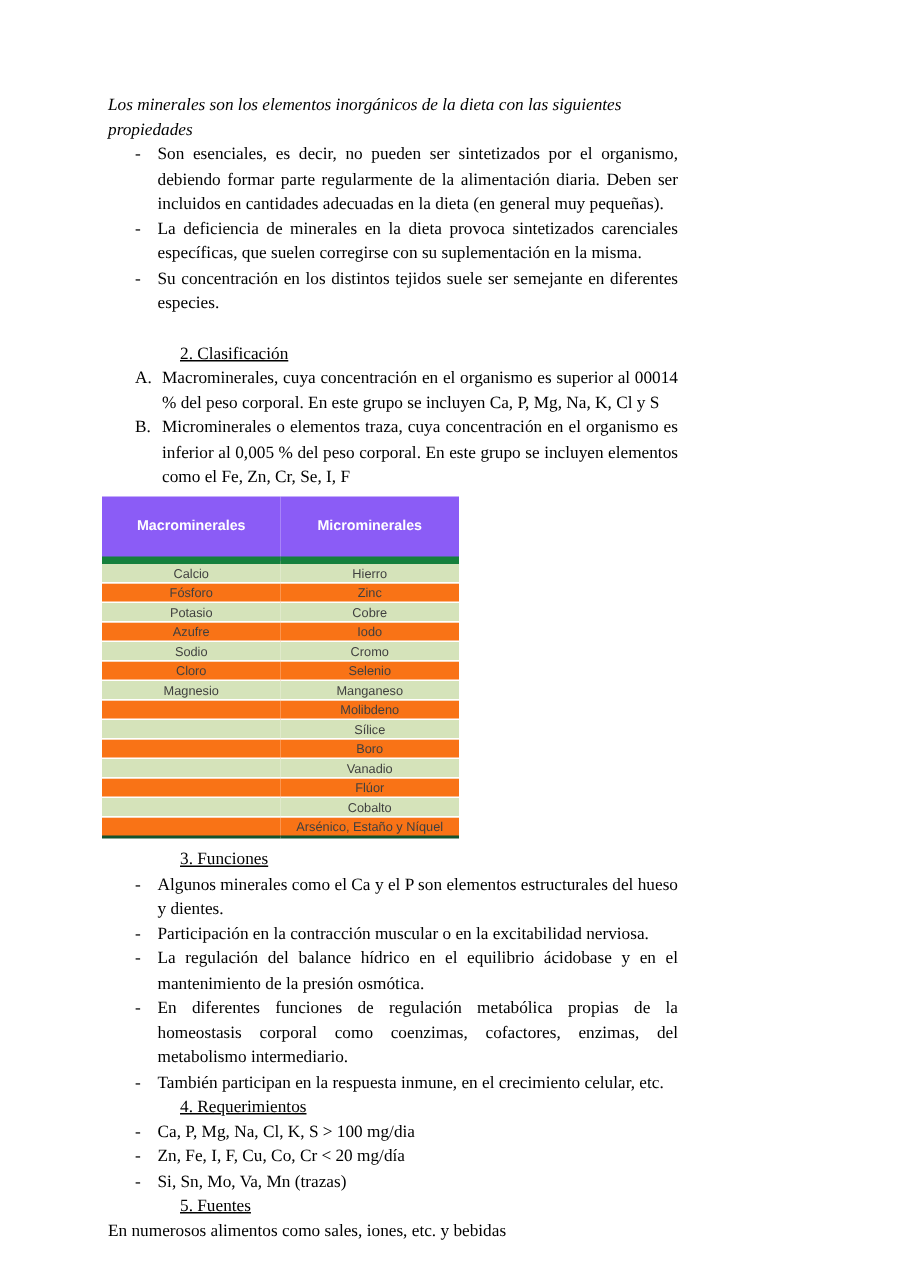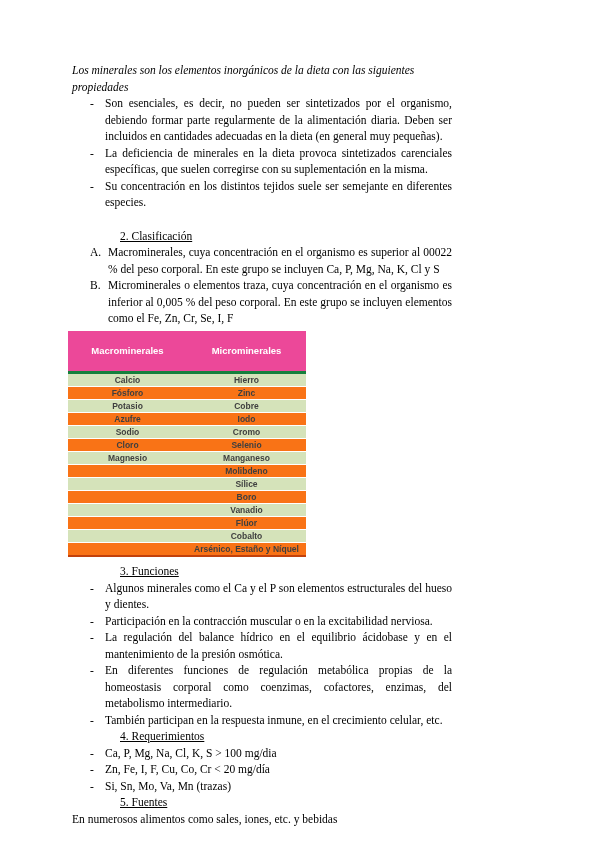--- a/index.html
+++ b/index.html
@@ -28,41 +28,40 @@
   .mtable{
     width:238px;
     margin:4px 0 0 -4px;
     border-collapse:collapse;
     font-family:"Liberation Sans", sans-serif;
     table-layout:fixed;
   }
   .mtable th{
     width:50%;
     height:16px;
-    background:#ec4899;
+    background:#8b5cf6;
     color:#ffffff;
     font-weight:bold;
     font-size:9.5px;
     text-align:center;
     padding:12px;
-    border-bottom:3px solid #15803d;
+    border-bottom:5px solid #15803d;
   }
   .mtable td{
     height:12px;
     font-size:8.5px;
     color:#3F3F3F;
     text-align:center;
     padding:0;
     border-bottom:1px solid #ffffff;
     line-height:12px;
-    font-weight:bold;
   }
   .mtable tr.dark td{background:#D5E3BA;}
   .mtable tr.light td{background:#f97316;}
-  .mtable tbody tr:last-child td{border-bottom:2px solid #c2410c;text-align:center;}
+  .mtable tbody tr:last-child td{border-bottom:2px solid #14532d;text-align:center;}
 </style>
 </head>
 <body>
 
 <div class="page">
   <div class="content">
 
     <div class="intro">Los minerales son los elementos inorgánicos de la dieta con las siguientes propiedades</div>
 
     <div>
@@ -78,21 +77,21 @@
         <span class="marker">-</span>
         <span class="li-text">Su concentración en los distintos tejidos suele ser semejante en diferentes especies.</span>
       </div>
     </div>
 
     <div class="heading h2">2. Clasificación</div>
 
     <div>
       <div class="ab">
         <span class="marker">A.</span>
-        <span class="li-text">Macrominerales, cuya concentración en el organismo es superior al 00022 % del peso corporal. En este grupo se incluyen Ca, P, Mg, Na, K, Cl y S</span>
+        <span class="li-text">Macrominerales, cuya concentración en el organismo es superior al 00014 % del peso corporal. En este grupo se incluyen Ca, P, Mg, Na, K, Cl y S</span>
       </div>
       <div class="ab">
         <span class="marker">B.</span>
         <span class="li-text">Microminerales o elementos traza, cuya concentración en el organismo es inferior al 0,005 % del peso corporal. En este grupo se incluyen elementos como el Fe, Zn, Cr, Se, I, F</span>
       </div>
     </div>
 
     <table class="mtable">
       <thead>
         <tr>

